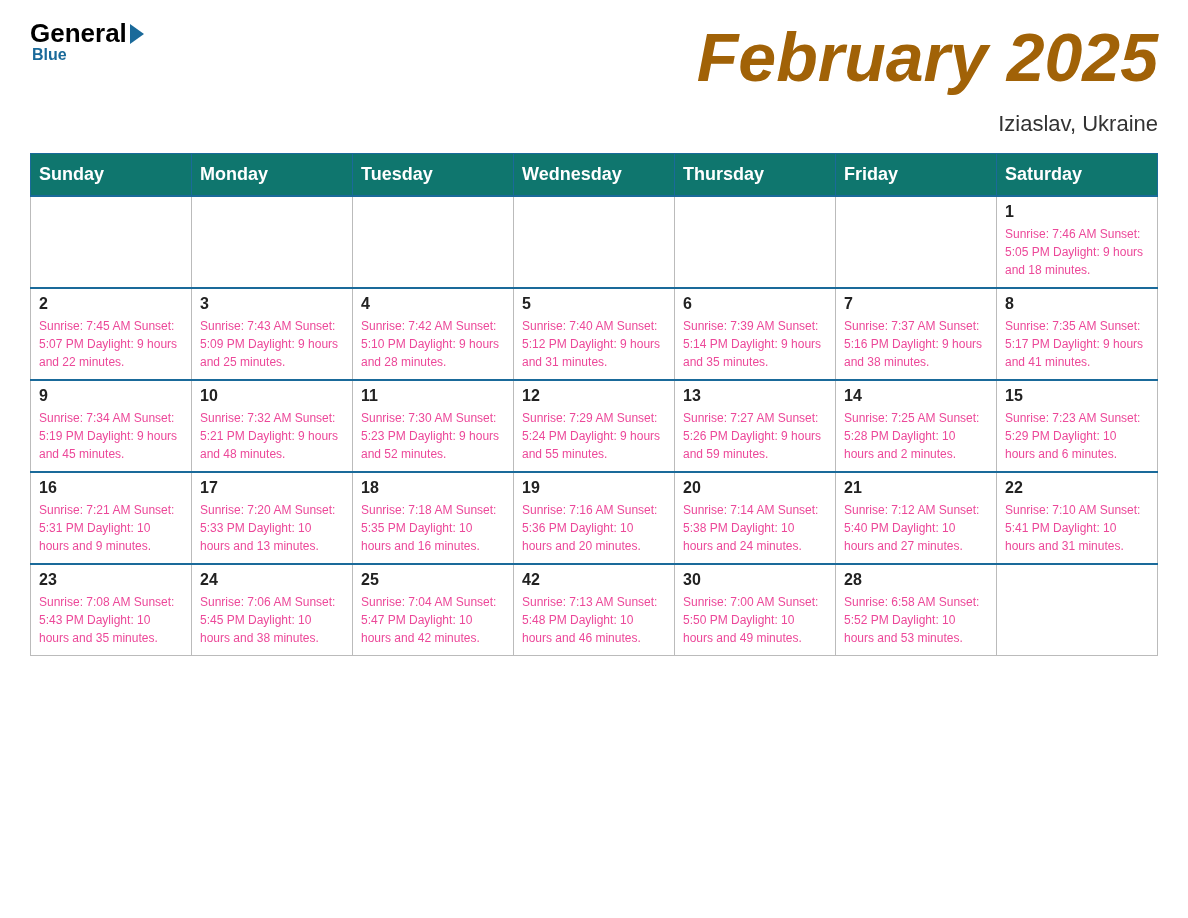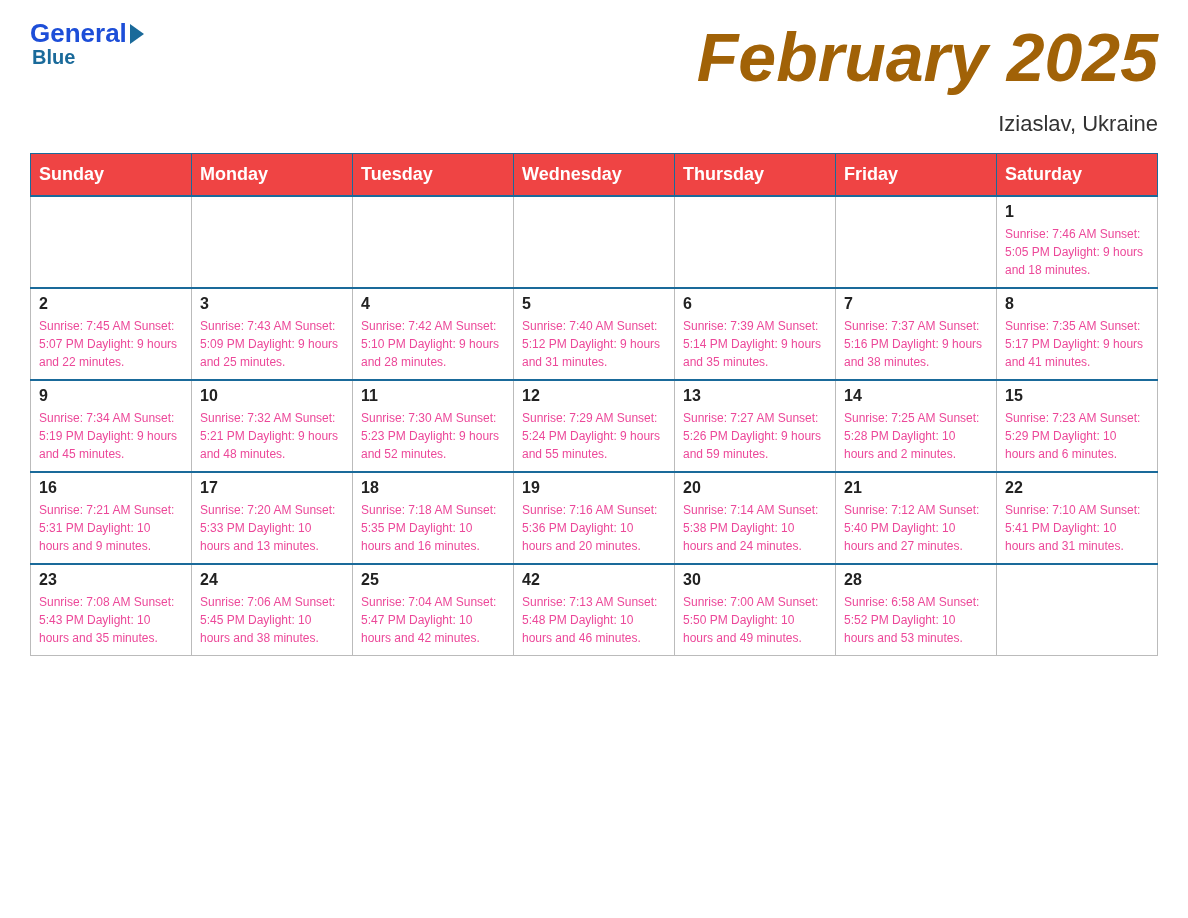--- a/index.html
+++ b/index.html
@@ -24,34 +24,34 @@
     }
     .logo-top {
       display: flex;
       align-items: center;
       font-size: 26px;
       font-weight: bold;
       color: #333;
       line-height: 1;
     }
     .logo-top .general {
-      color: #1d4ed8;
+      color: #000000;
     }
     .logo-top .arrow {
       width: 0;
       height: 0;
       border-left: 14px solid #1a6a9a;
       border-top: 10px solid transparent;
       border-bottom: 10px solid transparent;
       margin-left: 3px;
       margin-top: 2px;
     }
     .logo-bottom {
       color: #1a6a9a;
-      font-size: 20px;
+      font-size: 16px;
       font-weight: bold;
       margin-left: 2px;
       text-align: right;
     }
     .title-block {
       text-align: right;
     }
     .title-block h1 {
       font-size: 68px;
       font-weight: bold;
@@ -64,21 +64,21 @@
       font-weight: normal;
       color: #333;
       margin-top: 16px;
     }
     .calendar {
       width: 100%;
       border-collapse: collapse;
       border: 1px solid #aaa;
     }
     .calendar th {
-      background: #ef4444;
+      background: #0f766e;
       color: #fff;
       font-size: 18px;
       font-weight: bold;
       padding: 10px 8px;
       text-align: left;
       border: 1px solid #1a6a9a;
     }
     .calendar td {
       vertical-align: top;
       width: calc(100% / 7);

